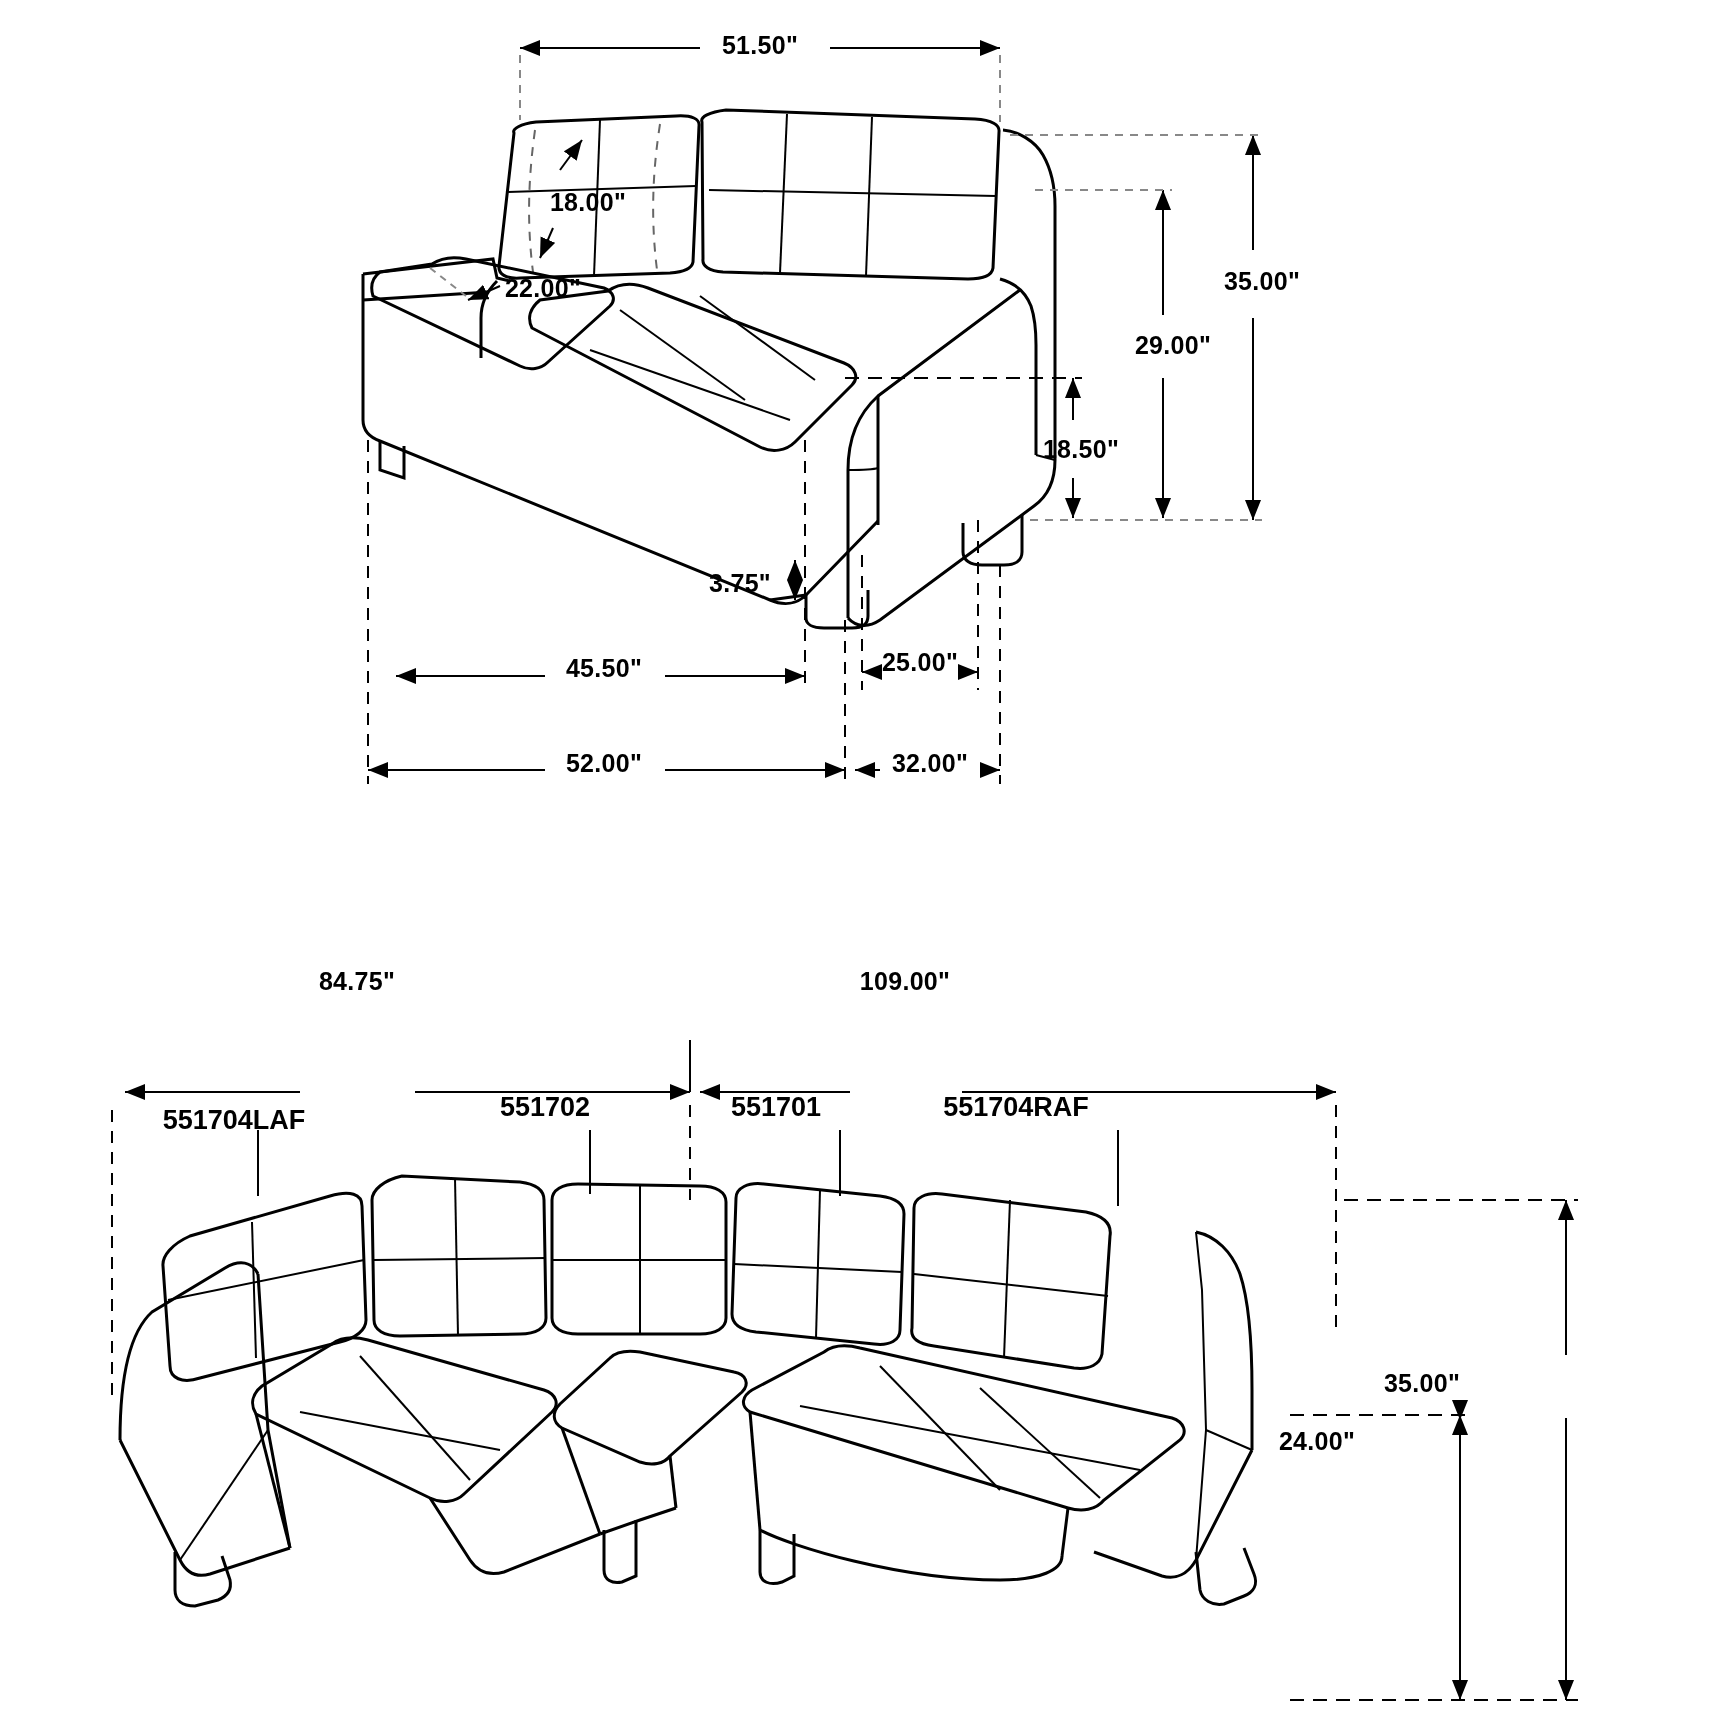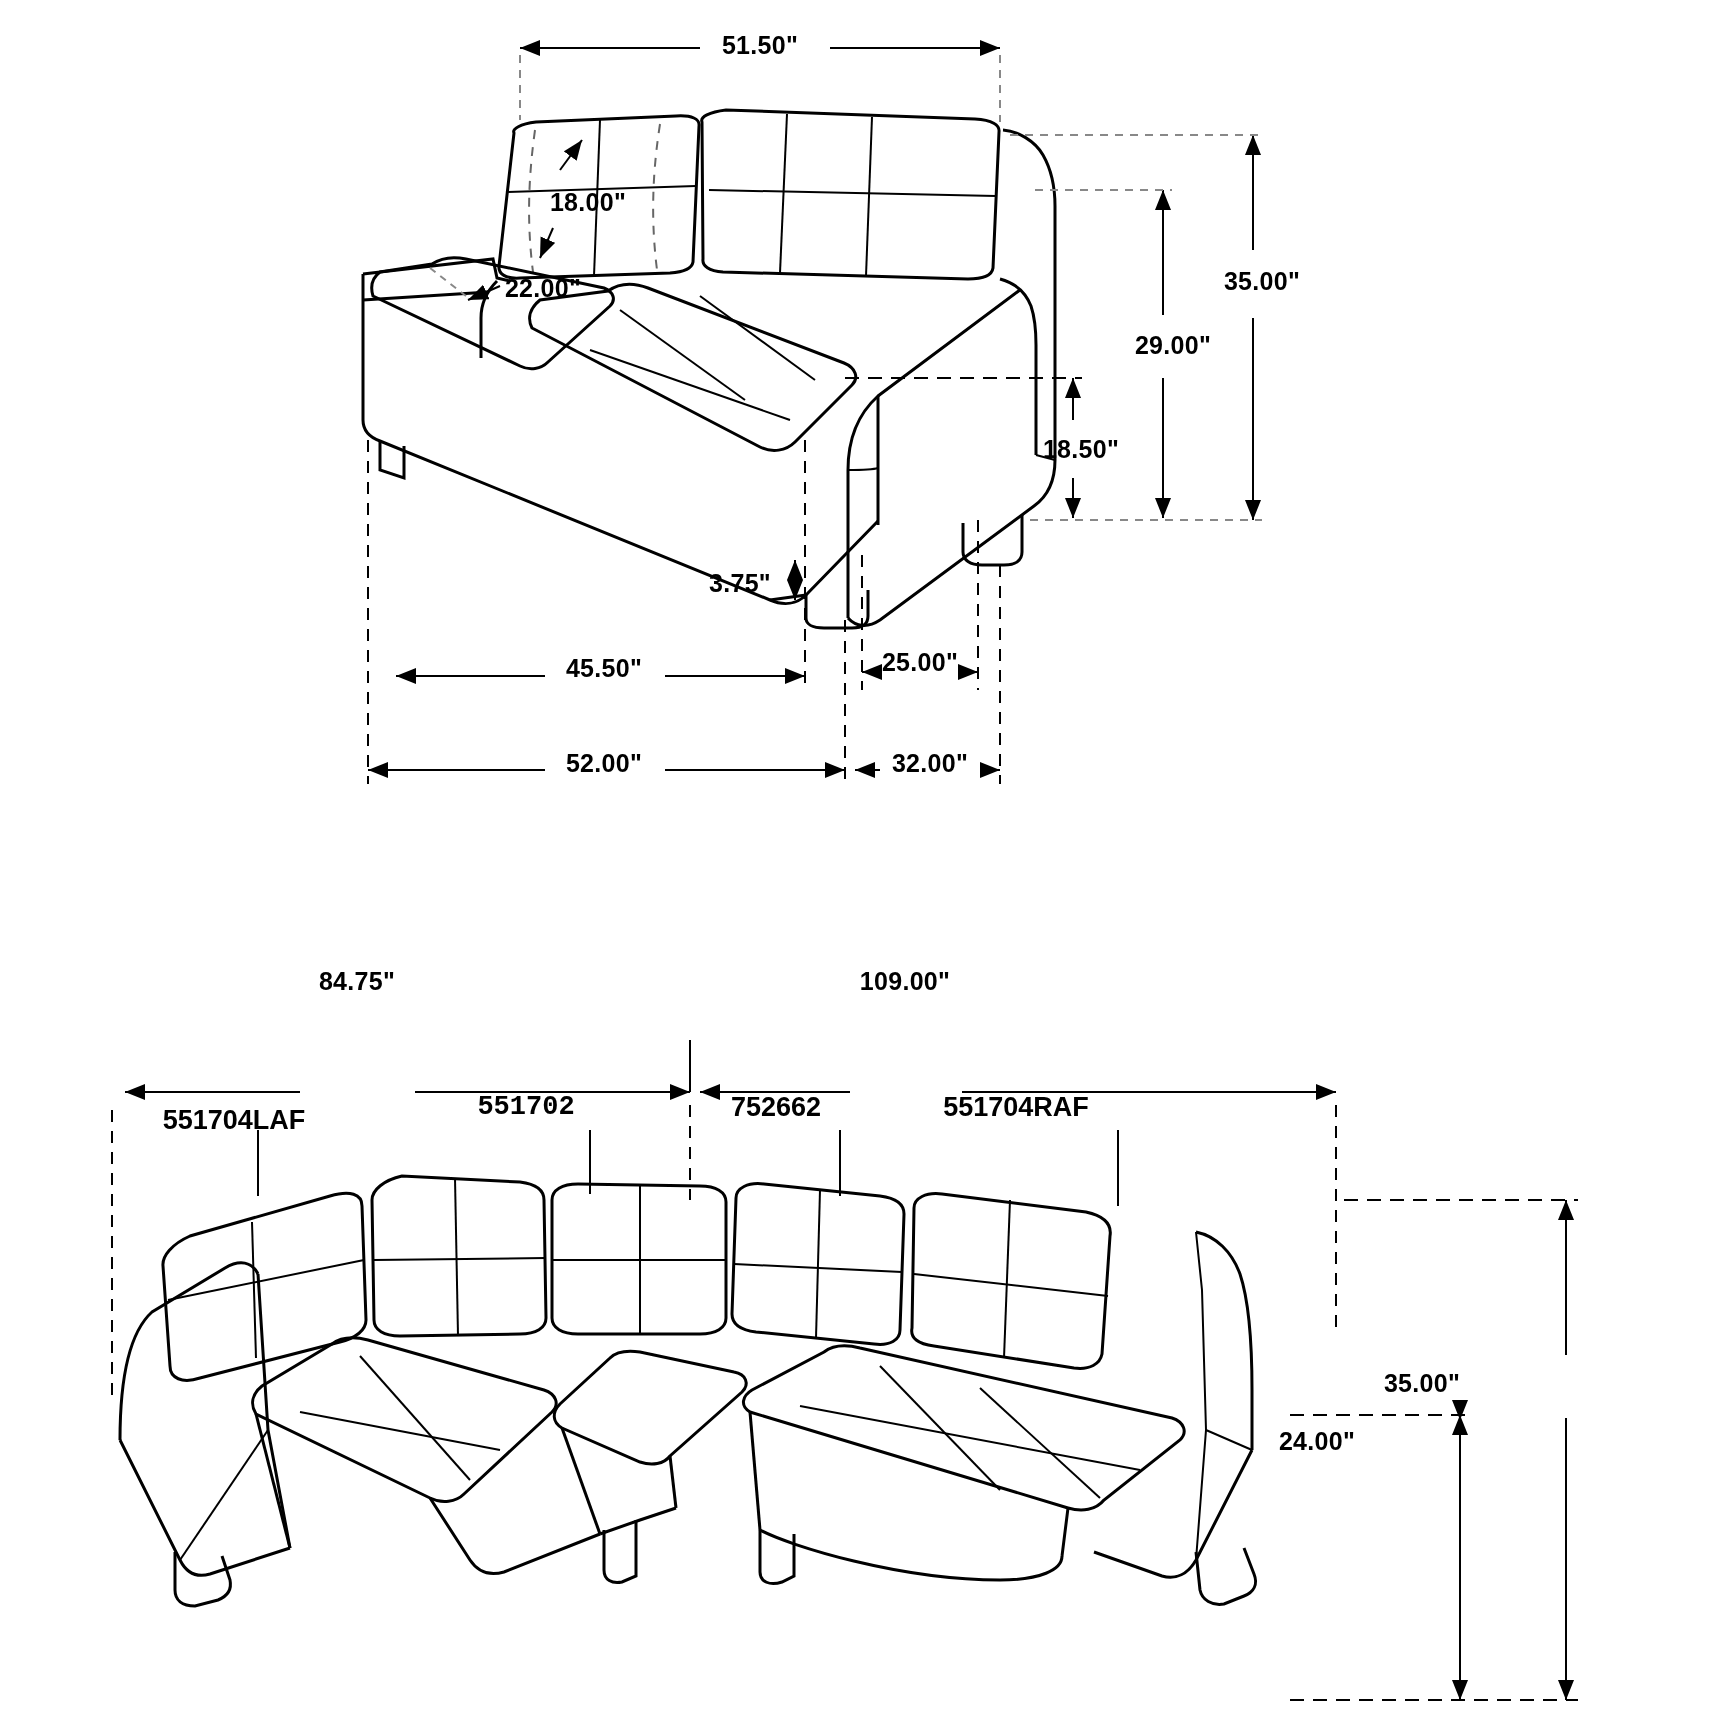--- a/index.html
+++ b/index.html
@@ -215,17 +215,17 @@
 <div class="dim-label lbl-center" style="left:920px;top:662px;">25.00"</div>
 <div class="dim-label lbl-center" style="left:604px;top:763px;">52.00"</div>
 <div class="dim-label lbl-center" style="left:930px;top:763px;">32.00"</div>
 
 <div class="dim-label lbl-center" style="left:357px;top:981px;">84.75"</div>
 <div class="dim-label lbl-center" style="left:905px;top:981px;">109.00"</div>
 <div class="dim-label lbl-center" style="left:1422px;top:1383px;">35.00"</div>
 <div class="dim-label lbl-center" style="left:1317px;top:1441px;">24.00"</div>
 
 <div class="part-label lbl-center" style="left:234px;top:1107px;margin-top:13px;">551704LAF</div>
-<div class="part-label lbl-center" style="left:526px;top:1107px;font-family:Liberation Mono, monospace;">551702</div>
-<div class="part-label lbl-center" style="left:776px;top:1107px;">752662</div>
+<div class="part-label lbl-center" style="left:545px;top:1107px;">551702</div>
+<div class="part-label lbl-center" style="left:776px;top:1107px;">551701</div>
 <div class="part-label lbl-center" style="left:1016px;top:1107px;text-align:right;">551704RAF</div>
 
 </div>
 
 </body></html>

